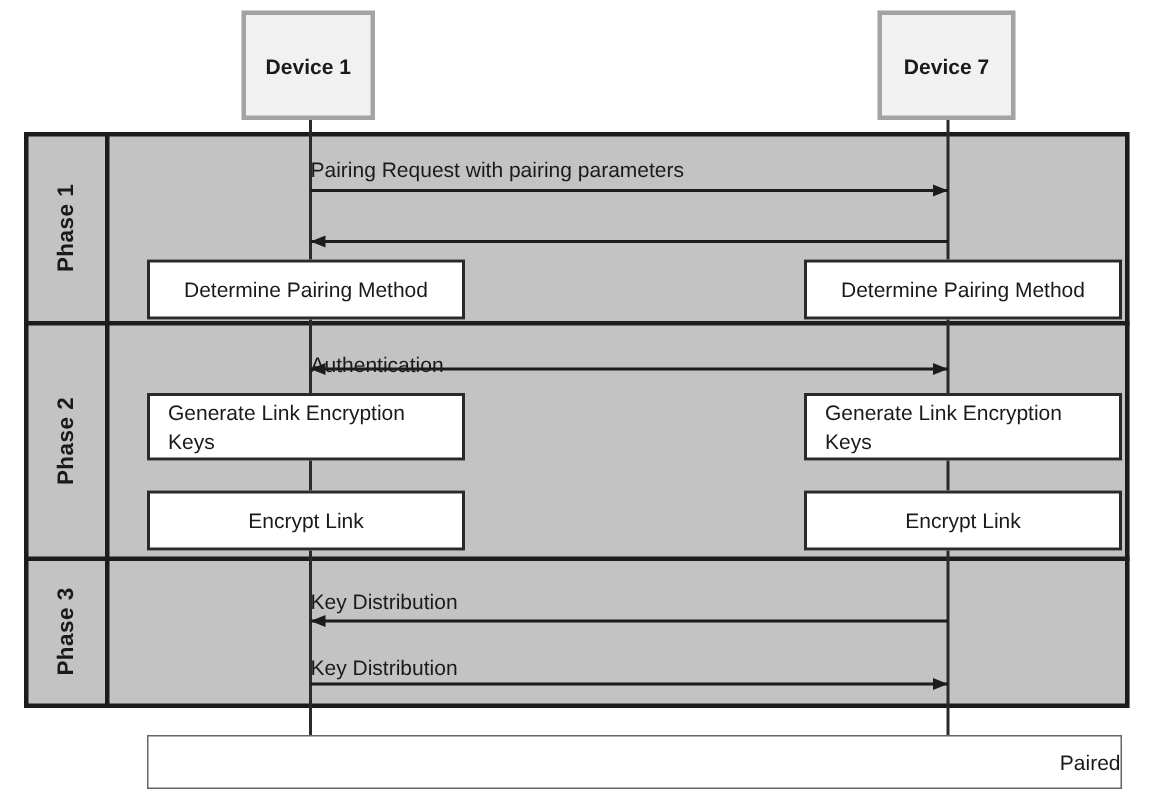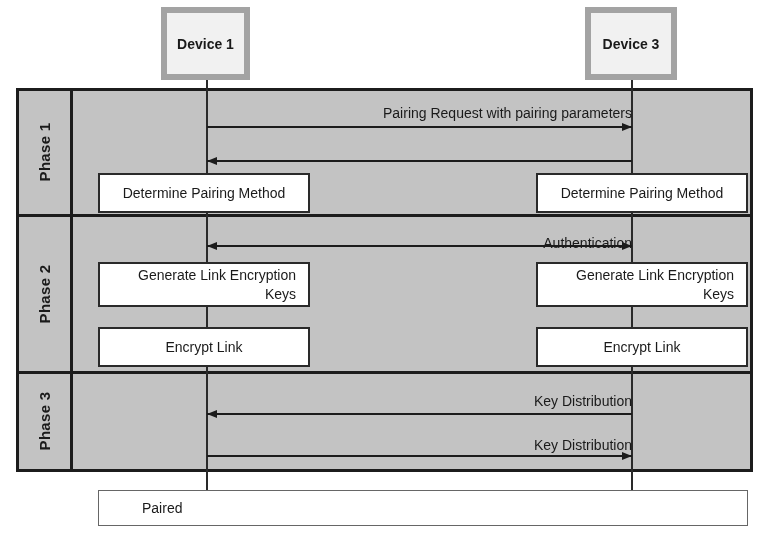--- a/index.html
+++ b/index.html
@@ -21,36 +21,36 @@
   }
   .vsep{position:absolute;left:70px;top:88px;width:3px;height:384px;background:var(--line);}
   .hsep{position:absolute;left:16px;width:737px;height:3px;background:var(--line);}
   .phase-label{
     position:absolute;left:44px;transform:translate(-50%,-50%) rotate(-90deg);
     font-size:15px;font-weight:bold;white-space:nowrap;letter-spacing:.3px;
   }
   .lifeline{position:absolute;width:2px;background:#2a2a2a;top:80px;height:411px;}
   .device-box{
     position:absolute;top:7px;height:73px;box-sizing:border-box;
-    border:6px solid #a3a3a3;background:var(--device-fill);
+    border:3px solid #a3a3a3;background:var(--device-fill);
     display:flex;align-items:center;justify-content:center;
     font-size:14px;font-weight:bold;
   }
   .pbox{
     position:absolute;box-sizing:border-box;border:2px solid #2a2a2a;background:var(--process-fill);
-    display:flex;align-items:center;justify-content:center;text-align:right;
+    display:flex;align-items:center;justify-content:center;text-align:left;
     font-size:14px;line-height:1.3;padding:18px 12px;
   }
   .paired-box{
     position:absolute;left:98px;top:490px;width:650px;height:36px;box-sizing:border-box;
     border:1px solid var(--paired-border);background:var(--process-fill);
-    display:flex;align-items:center;justify-content:flex-start;font-size:14px;padding-left:43px;
+    display:flex;align-items:center;justify-content:flex-end;font-size:14px;padding-left:43px;
   }
   .arrow-label{
-    position:absolute;left:207px;width:425px;height:18px;text-align:right;
+    position:absolute;left:207px;width:425px;height:18px;text-align:left;
     font-size:14px;white-space:nowrap;
   }
   .arrow-line{position:absolute;left:207px;width:425px;height:2px;background:var(--line);}
   .head{position:absolute;width:0;height:0;top:-3px;border-style:solid;}
   .head-right{right:0;border-width:4px 0 4px 10px;border-color:transparent transparent transparent var(--line);}
   .head-left{left:0;border-width:4px 10px 4px 0;border-color:transparent var(--line) transparent transparent;}
 </style>
 </head>
 <body>
 
@@ -110,20 +110,20 @@
     <span>Encrypt Link</span>
   </div>
   <div class="pbox" style="left:536px;top:327px;width:212px;height:38px">
     <span>Encrypt Link</span>
   </div>
 
   <div class="device-box" style="left:161px;width:89px">
     <span>Device 1</span>
   </div>
   <div class="device-box" style="left:585px;width:92px">
-    <span>Device 3</span>
+    <span>Device 7</span>
   </div>
 
   <div class="paired-box">
     <span>Paired</span>
   </div>
 
 </div>
 
 </body></html>

